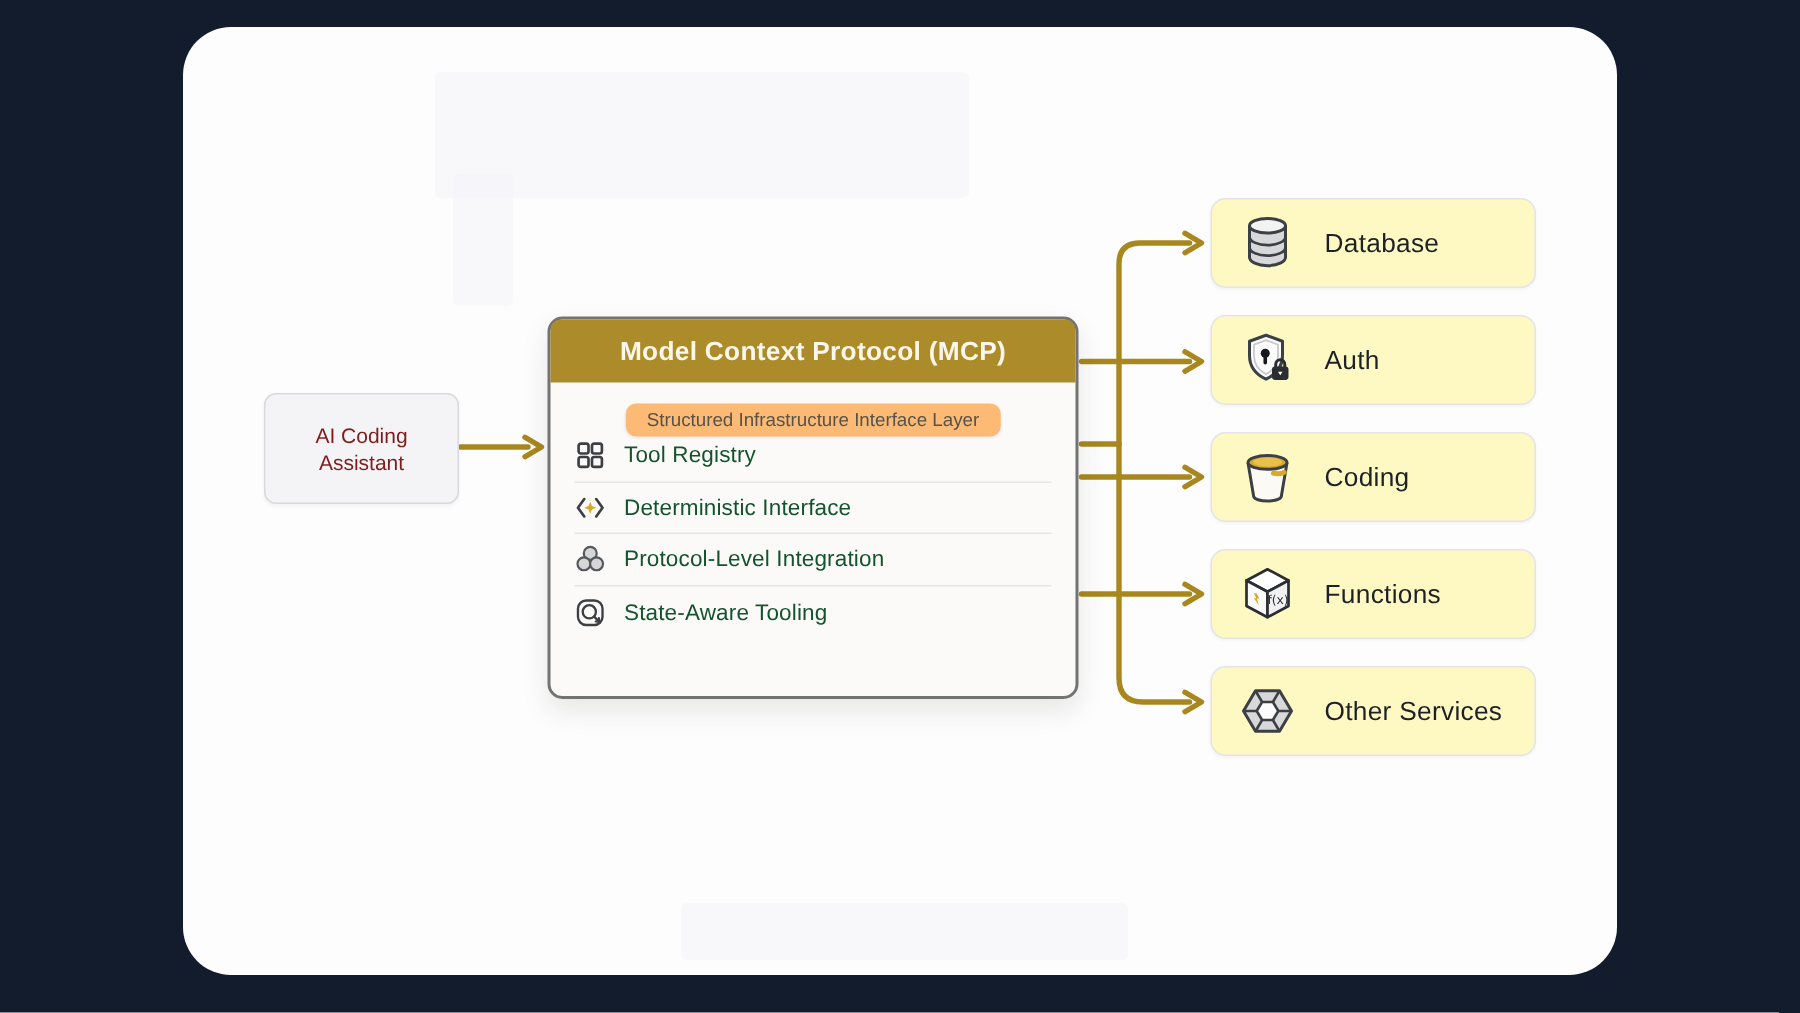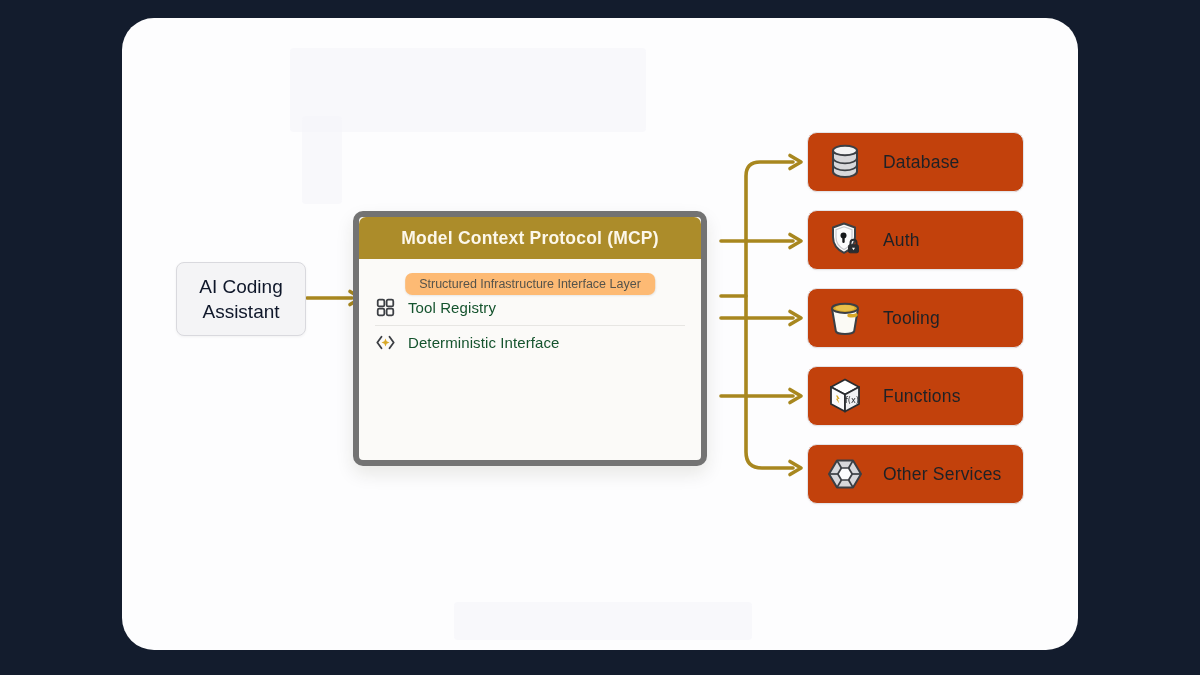--- a/index.html
+++ b/index.html
@@ -19,33 +19,33 @@
   .ghost { position:absolute; background:#f6f6f9; opacity:.75; border-radius:4px; }
   .ghost-a { left:168px; top:30px; width:356px; height:84px; }
   .ghost-b { left:332px; top:584px; width:298px; height:38px; }
   .ghost-c { left:180px; top:98px; width:40px; height:88px; }
 
   
   .ai-box {
     position:absolute; left:176px; top:262px; width:130px; height:74px;
     background:#f4f4f6; border:1.5px solid #d9d9de; border-radius:8px;
     display:flex; align-items:center; justify-content:center; text-align:center;
-    font-size:19px; font-weight:500; color:#0f172a; line-height:1.32;
+    font-size:14px; font-weight:500; color:#7f1d1d; line-height:1.32;
     box-shadow:0 1px 3px rgba(0,0,0,.05);
     padding:4px;
   }
 
   
   .wires { position:absolute; inset:0; width:1200px; height:675px; pointer-events:none; }
   .wire { fill:none; stroke:#a8871f; stroke-width:3.6; stroke-linecap:round; stroke-linejoin:round; }
 
   
   .mcp-box {
-    position:absolute; left:353px; top:211px; width:354px; height:255px;
-    background:#fbfaf8; border:6px solid #737373; border-radius:10px;
+    position:absolute; left:365px; top:211px; width:354px; height:255px;
+    background:#fbfaf8; border:2px solid #737373; border-radius:10px;
     box-shadow:0 8px 18px rgba(40,35,10,.10);
   }
   .mcp-header {
     height:42px; background:#ac8c2a; border-radius:7px 7px 0 0;
     display:flex; align-items:center; justify-content:center;
   }
   .mcp-title { font-size:17.5px; font-weight:700; color:#fcf7ea; letter-spacing:.2px; }
   .mcp-badge {
     position:absolute; top:36px; left:50%; transform:translateX(-50%);
     background:#fdba74; color:#55534b; font-size:12.5px; font-weight:400;
@@ -58,21 +58,21 @@
     display:flex; align-items:center; gap:12px; height:34.6px;
     border-bottom:1px solid #e7e6e3;
     font-size:15px; color:#14532d; letter-spacing:.1px;
   }
   .cap-row:last-child { border-bottom:none; }
   .cap-icon { width:21px; height:21px; flex:0 0 21px; display:block; }
 
   
   .service {
     position:absolute; left:807px; width:217px; height:60px;
-    background:#c2410c; border:1px solid #e4e4e8; border-radius:10px;
+    background:#fef9c3; border:1px solid #e4e4e8; border-radius:10px;
     display:flex; align-items:center; gap:16px; padding-left:15px;
     box-shadow:0 1px 2px rgba(0,0,0,.04);
   }
   .service-icon { width:44px; height:44px; flex:0 0 44px; display:block; }
   .service-label { font-size:17.5px; font-weight:500; color:#1e2126; letter-spacing:.2px; }
   .svc-0 { top:132px; } .svc-1 { top:210px; } .svc-2 { top:288px; }
   .svc-3 { top:366px; } .svc-4 { top:444px; }
 </style>
 </head>
 <body>
@@ -130,21 +130,40 @@
 
       <div class="cap-row">
         <svg class="cap-icon" viewBox="0 0 20 20">
           <path d="M6.2 4.5 L2.2 10 L6.2 15.5" fill="none" stroke="#3c3f44" stroke-width="1.7" stroke-linecap="round" stroke-linejoin="round"></path>
           <path d="M13.8 4.5 L17.8 10 L13.8 15.5" fill="none" stroke="#3c3f44" stroke-width="1.7" stroke-linecap="round" stroke-linejoin="round"></path>
           <path d="M10 6.2 L11.1 8.9 L13.8 10 L11.1 11.1 L10 13.8 L8.9 11.1 L6.2 10 L8.9 8.9 Z" fill="#d9a928"></path>
         </svg>
         <span>Deterministic Interface</span>
       </div>
 
-
+      <div class="cap-row">
+        <svg class="cap-icon" viewBox="0 0 20 20">
+          <g fill="#d6d6d9" stroke="#55585c" stroke-width="1.4">
+            <circle cx="10" cy="6.6" r="4.1"></circle>
+            <circle cx="6" cy="13.2" r="4.1"></circle>
+            <circle cx="14" cy="13.2" r="4.1"></circle>
+          </g>
+        </svg>
+        <span>Protocol-Level Integration</span>
+      </div>
+
+      <div class="cap-row">
+        <svg class="cap-icon" viewBox="0 0 20 20">
+          <rect x="2.2" y="2.2" width="15.6" height="15.6" rx="5.2" fill="none" stroke="#3c3f44" stroke-width="1.5"></rect>
+          <circle cx="9.4" cy="9.4" r="4.2" fill="none" stroke="#3c3f44" stroke-width="1.5"></circle>
+          <path d="M12.5 12.5 L15.6 15.6" stroke="#3c3f44" stroke-width="1.5" stroke-linecap="round"></path>
+          <path d="M15.8 15.8 l-2.4 -0.3 M15.8 15.8 l-0.3 -2.4" stroke="#3c3f44" stroke-width="1.3" stroke-linecap="round"></path>
+        </svg>
+        <span>State-Aware Tooling</span>
+      </div>
 
     </div>
   </div>
 
   <div class="service svc-0">
     <svg class="service-icon" viewBox="0 0 44 44">
       <path d="M10 10.5 V31.5 c0 3.1 5.4 5.6 12 5.6 s12 -2.5 12 -5.6 V10.5" fill="#d8d8db" stroke="#3c3f44" stroke-width="2"></path>
       <path d="M10 17.8 c0 3.1 5.4 5.6 12 5.6 s12 -2.5 12 -5.6" fill="none" stroke="#3c3f44" stroke-width="1.8"></path>
       <path d="M10 24.8 c0 3.1 5.4 5.6 12 5.6 s12 -2.5 12 -5.6" fill="none" stroke="#3c3f44" stroke-width="1.8"></path>
       <ellipse cx="22" cy="10.5" rx="12" ry="4.8" fill="#f3f3f4" stroke="#3c3f44" stroke-width="2"></ellipse>
@@ -165,21 +184,21 @@
     <span class="service-label">Auth</span>
   </div>
 
   <div class="service svc-2">
     <svg class="service-icon" viewBox="0 0 44 44">
       <path d="M9 12.5 L12.8 35 c.3 1.7 4.3 3 9.2 3 s8.9 -1.3 9.2 -3 L35 12.5" fill="#fbfaf5" stroke="#3c3f44" stroke-width="2"></path>
       <ellipse cx="22" cy="12.3" rx="13" ry="4.6" fill="#d9a928" stroke="#3c3f44" stroke-width="2"></ellipse>
       <ellipse cx="22" cy="12" rx="9.6" ry="3" fill="#e8c04a"></ellipse>
       <path d="M26 19.5 q4.5 .8 7 -.6" fill="none" stroke="#d9a928" stroke-width="3.4" stroke-linecap="round"></path>
     </svg>
-    <span class="service-label">Tooling</span>
+    <span class="service-label">Coding</span>
   </div>
 
   <div class="service svc-4">
     <svg class="service-icon" viewBox="0 0 44 44">
       <polygon points="14,8.5 30,8.5 38,22 30,35.5 14,35.5 6,22" fill="#d8d8db" stroke="#3c3f44" stroke-width="2" stroke-linejoin="round"></polygon>
       <polygon points="18.4,16 25.6,16 29.2,22 25.6,28 18.4,28 14.8,22" fill="#fcfcfd" stroke="#3c3f44" stroke-width="1.7" stroke-linejoin="round"></polygon>
       <g stroke="#3c3f44" stroke-width="1.7">
         <line x1="18.4" y1="16" x2="14" y2="8.5"></line>
         <line x1="25.6" y1="16" x2="30" y2="8.5"></line>
         <line x1="29.2" y1="22" x2="38" y2="22"></line>

